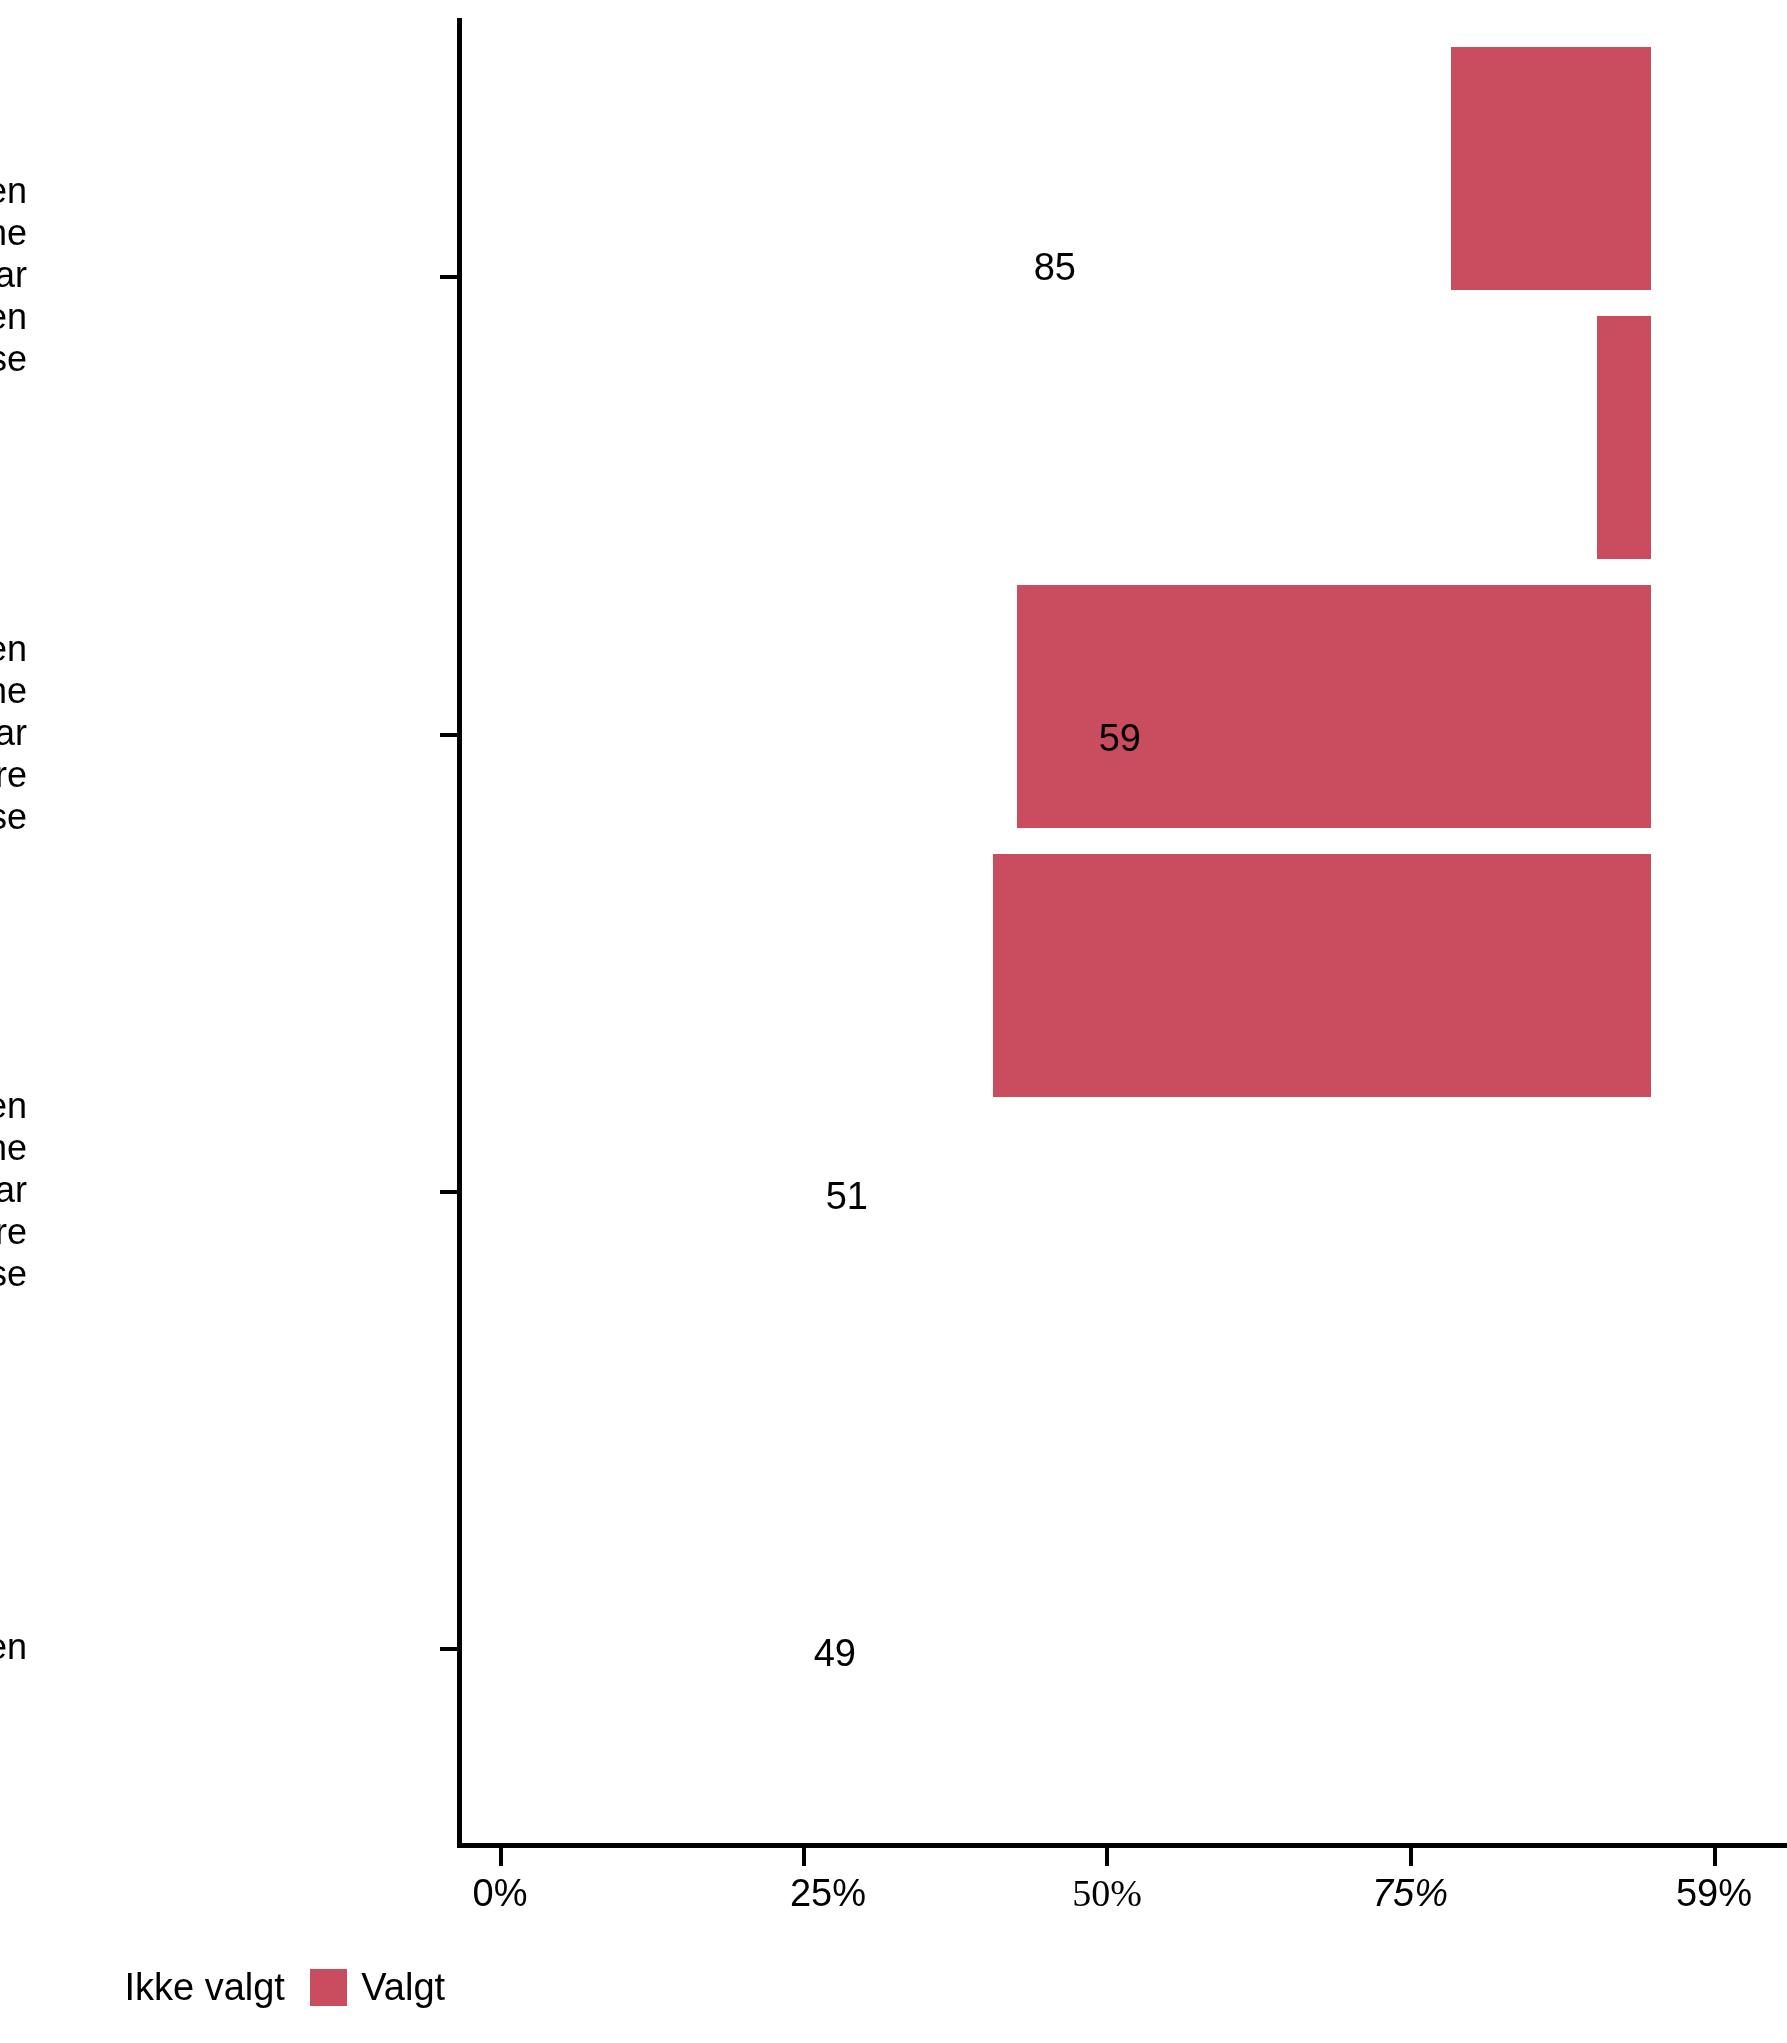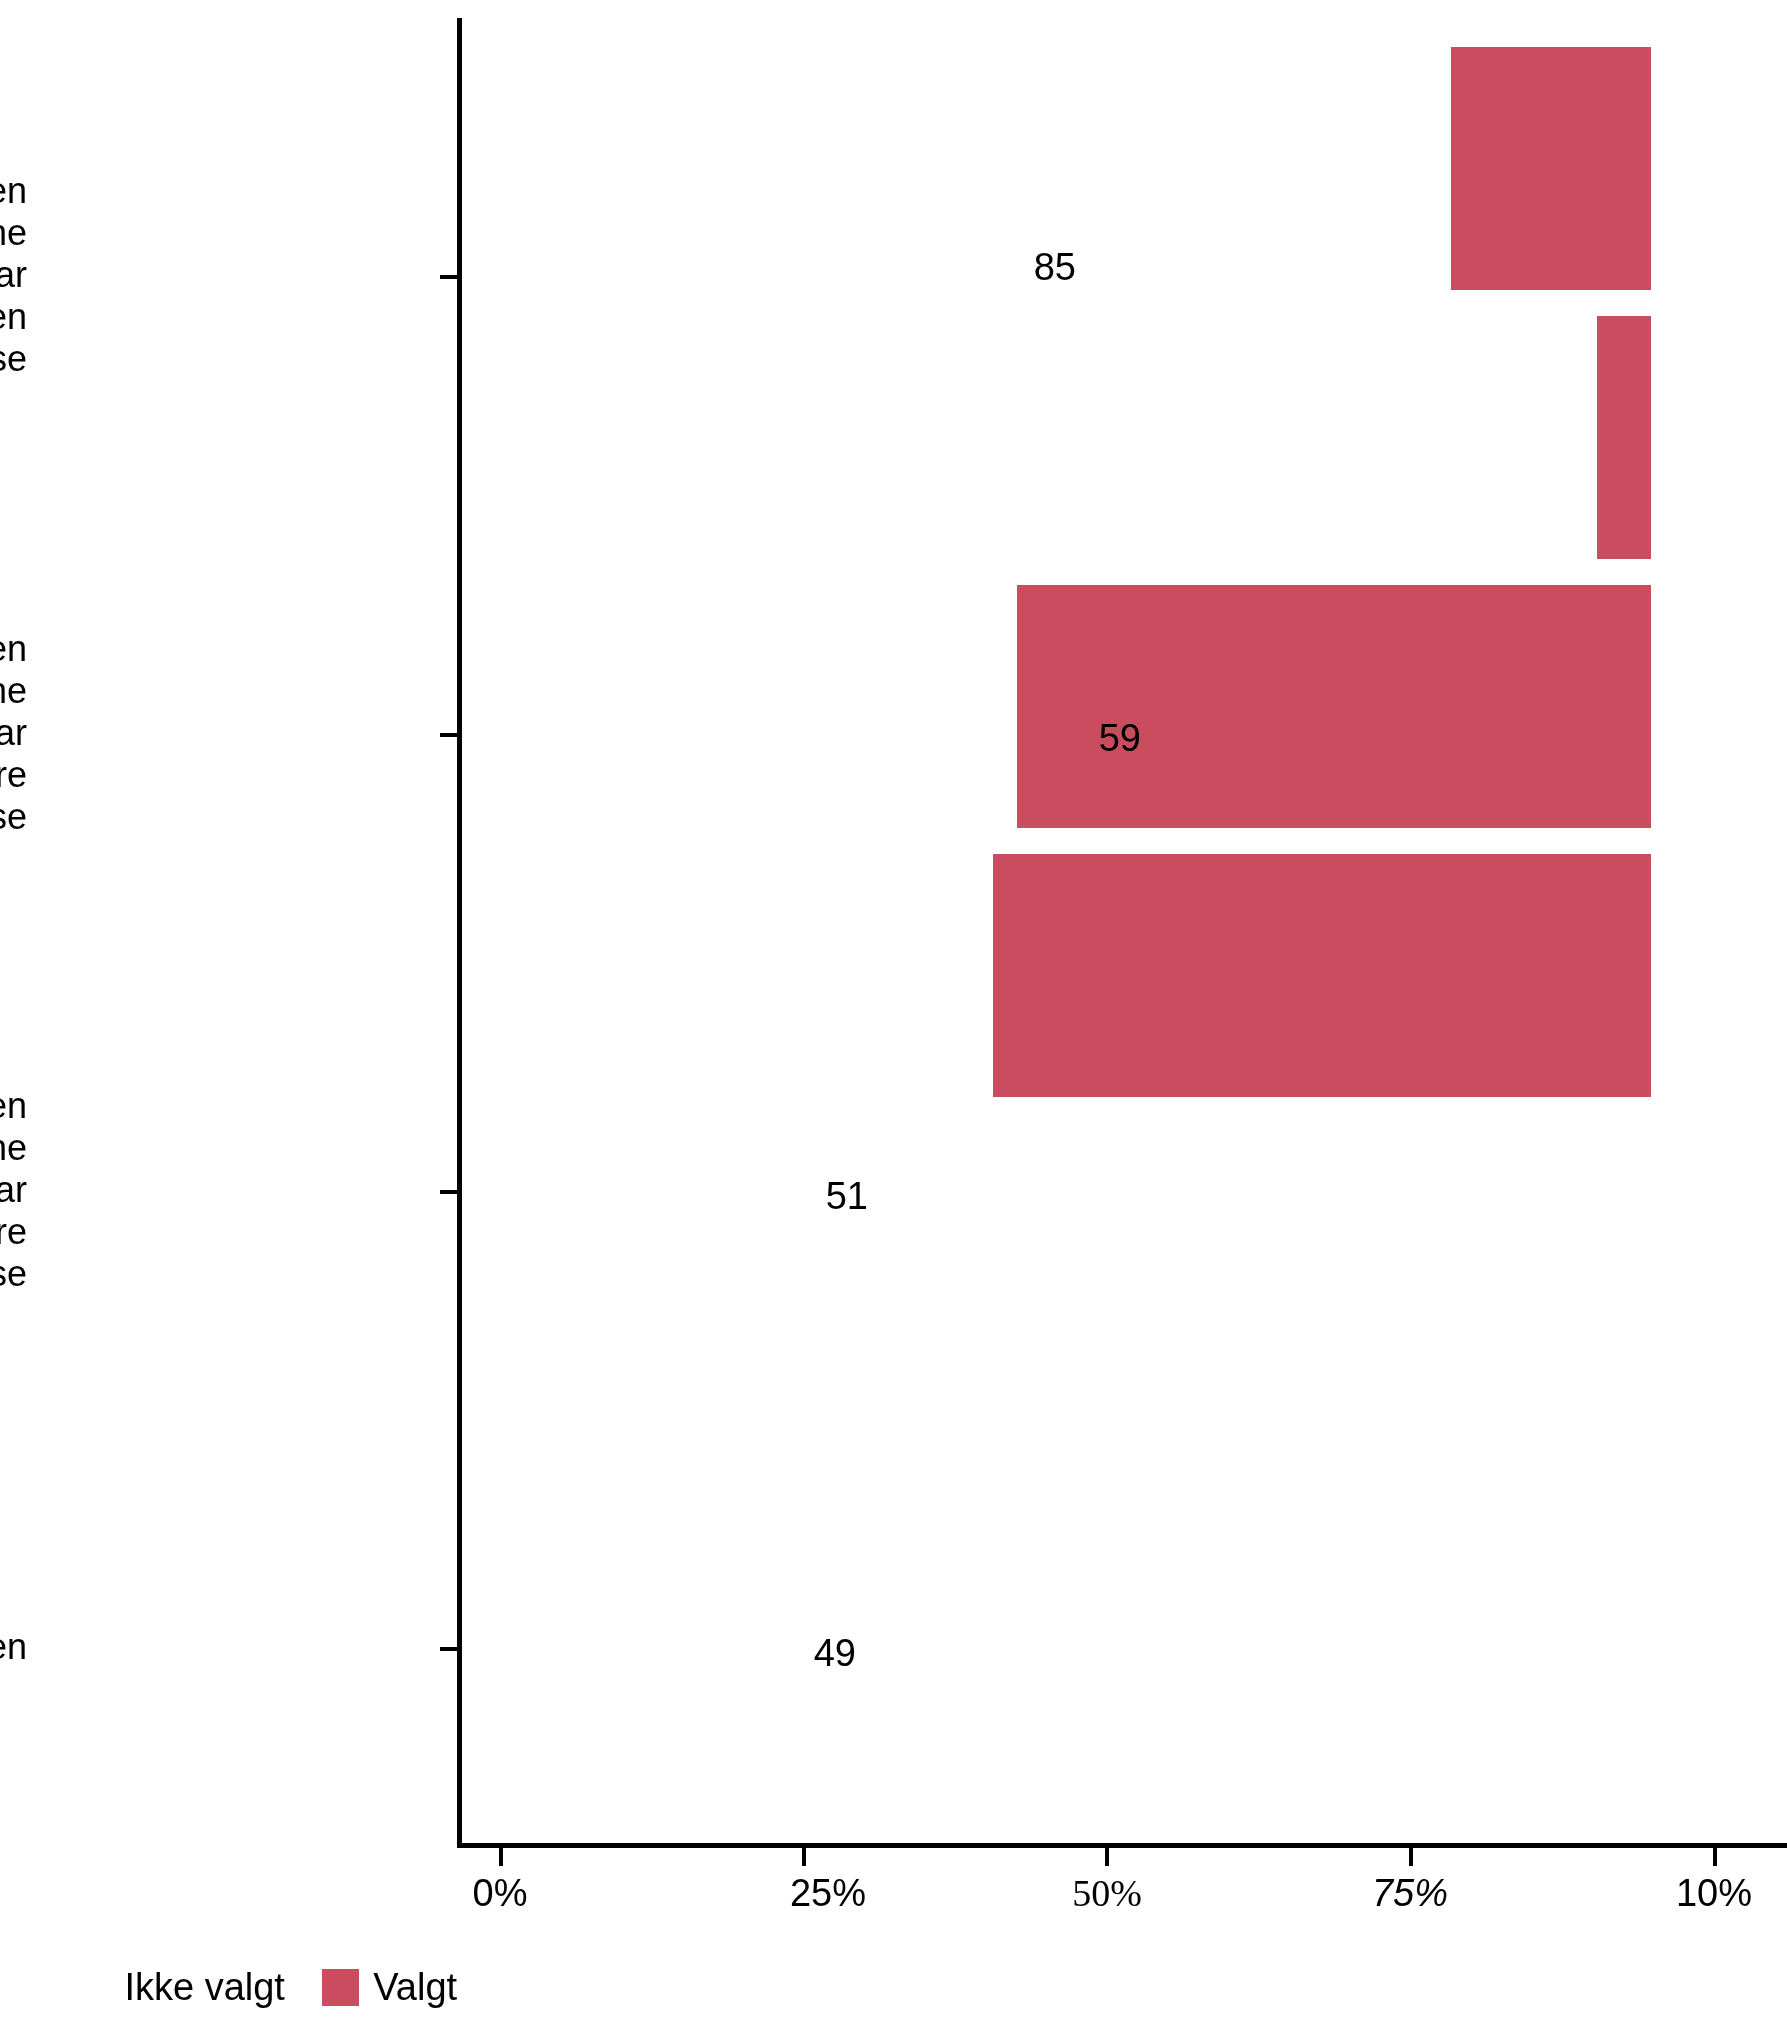--- a/index.html
+++ b/index.html
@@ -105,21 +105,21 @@
   .val-label.inside  { color: #ffffff; }
   .val-label.outside { color: #000000; }
 
   
   .legend {
     position: absolute;
     left: 73px;
     top: 1968px;
     display: flex;
     align-items: center;
-    gap: 16px;
+    gap: 4px;
   }
   .legend-item {
     display: flex;
     align-items: center;
   }
   .legend-swatch {
     width: 37px;
     height: 37px;
     flex: 0 0 auto;
   }
@@ -160,21 +160,21 @@
   <div class="tick-x" style="left:499px;"></div>
   <div class="tick-x" style="left:802px;"></div>
   <div class="tick-x" style="left:1105px;"></div>
   <div class="tick-x" style="left:1409px;"></div>
   <div class="tick-x" style="left:1713px;"></div>
 
   <div class="tick-x-label" style="left:500px;">0%</div>
   <div class="tick-x-label" style="left:804px;margin-left:24px;">25%</div>
   <div class="tick-x-label" style="left:1107px;font-family:Liberation Serif, serif;">50%</div>
   <div class="tick-x-label" style="left:1410px;font-style:italic;">75%</div>
-  <div class="tick-x-label" style="left:1714px;">10%</div>
+  <div class="tick-x-label" style="left:1714px;">59%</div>
 
   <div class="cat-label" style="top:275px;">
     <div>Vi fikk ikke ansatt noen</div>
     <div>med de kvalifikasjonene</div>
     <div>vi søkte etter, men har</div>
     <div>ansatt noen med annen</div>
     <div>fagkompetanse</div>
   </div>
 
   <div class="cat-label" style="top:733px;">

